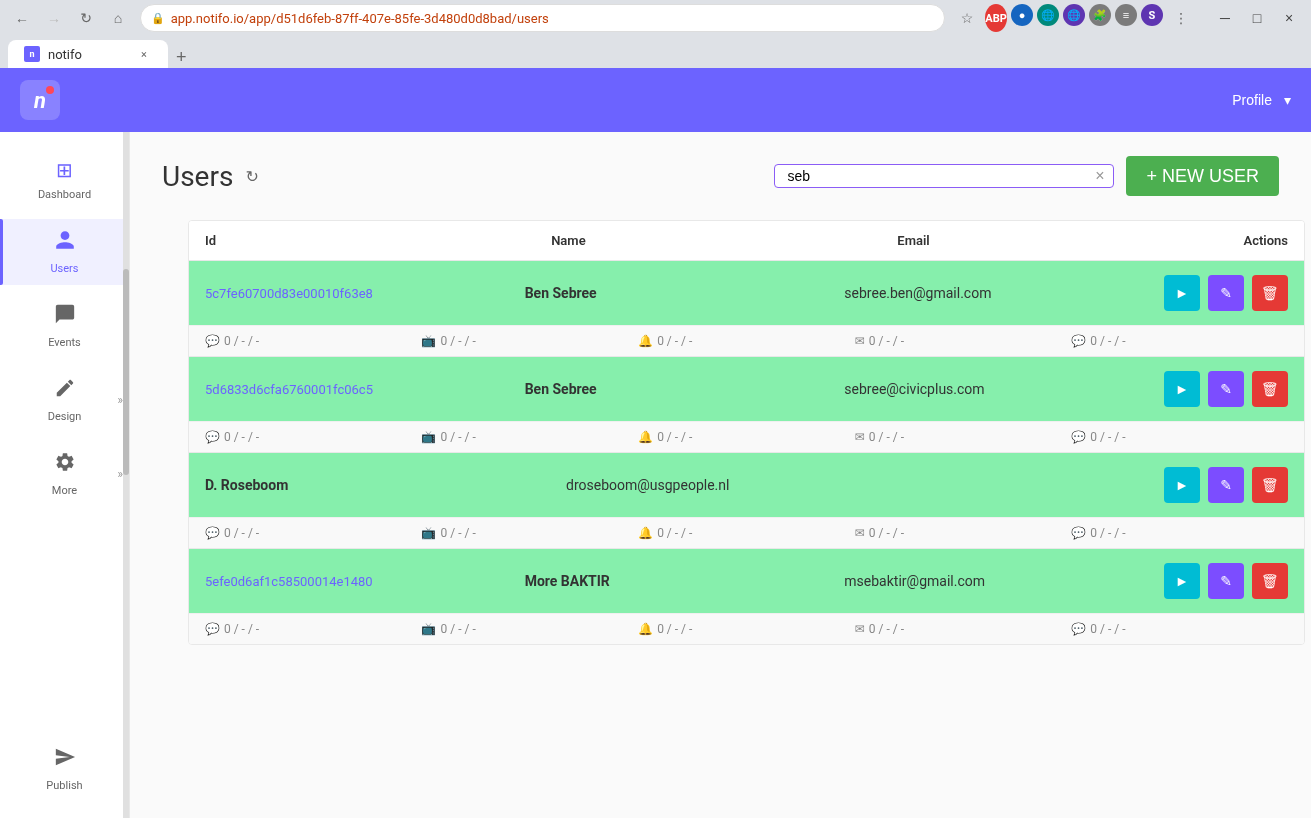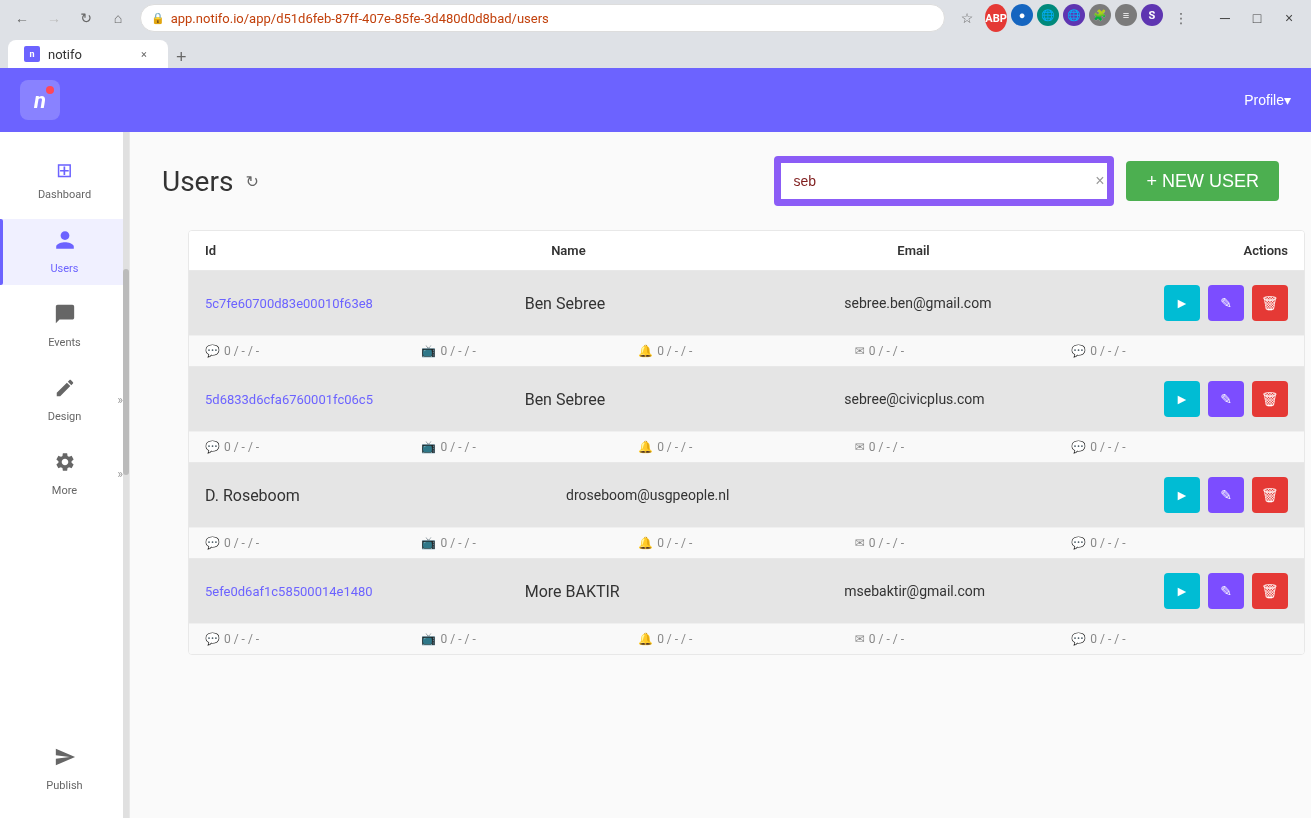--- a/index.html
+++ b/index.html
@@ -27,56 +27,56 @@
     .ext-abp { background: #e53935; }
     .ext-avatar { background: #5e35b1; }
 
     
     .app-window { flex: 1; display: flex; flex-direction: column; background: #fff; overflow: hidden; }
     .app-header { background: #6c63ff; height: 64px; display: flex; align-items: center; padding: 0 20px; justify-content: space-between; }
     .app-logo { display: flex; align-items: center; }
     .logo-icon { width: 40px; height: 40px; background: rgba(255,255,255,0.2); border-radius: 8px; display: flex; align-items: center; justify-content: center; color: white; font-size: 20px; font-weight: bold; }
     .logo-dot { width: 8px; height: 8px; background: #ff4757; border-radius: 50%; position: absolute; top: 6px; right: 6px; }
     .app-header-right { display: flex; align-items: center; }
-    .profile-btn { color: white; background: none; border: none; cursor: pointer; font-size: 14px; display: flex; align-items: center; gap: 0; }
+    .profile-btn { color: white; background: none; border: none; cursor: pointer; font-size: 14px; display: flex; align-items: center; gap: 12px; }
 
     
     .app-body { display: flex; flex: 1; overflow: hidden; }
     .sidebar { width: 130px; background: #fff; border-right: 1px solid #e8e8e8; display: flex; flex-direction: column; align-items: center; padding: 16px 0; gap: 8px; position: relative; }
     .sidebar-item { display: flex; flex-direction: column; align-items: center; padding: 10px 8px; width: 100%; cursor: pointer; gap: 6px; border-radius: 4px; position: relative; }
     .sidebar-item.active { background: #f0f0ff; }
     .sidebar-item.active::before { content: ''; position: absolute; left: 0; top: 0; bottom: 0; width: 3px; background: #6c63ff; border-radius: 0 2px 2px 0; }
     .sidebar-icon { font-size: 20px; color: #6c63ff; }
     .sidebar-label { font-size: 11px; color: #666; text-align: center; }
     .sidebar-item.active .sidebar-label { color: #6c63ff; }
     .sidebar-item.has-arrow::after { content: '›'; position: absolute; right: 6px; top: 50%; transform: translateY(-50%); color: #999; font-size: 12px; }
 
     
     .main-content { flex: 1; padding: 24px 32px; overflow-y: auto; background: #fafafa; }
     .page-header { display: flex; align-items: center; justify-content: space-between; margin-bottom: 24px; }
     .page-title-area { display: flex; align-items: center; gap: 12px; }
     .page-title { font-size: 28px; color: #333; font-weight: 400; }
     .refresh-btn { background: none; border: none; cursor: pointer; color: #666; font-size: 16px; }
     .search-area { display: flex; align-items: center; gap: 12px; }
     .search-input-wrap { position: relative; }
-    .search-input { width: 340px; height: 50px; border: 7px solid #8b5cf6; border-radius: 4px; padding: 0 36px 0 12px; font-size: 14px; color: #7f1d1d; outline: none; }
+    .search-input { width: 340px; height: 24px; border: 1px solid #8b5cf6; border-radius: 4px; padding: 0 36px 0 12px; font-size: 14px; color: #000000; outline: none; }
     .search-clear { position: absolute; right: 10px; top: 50%; transform: translateY(-50%); color: #999; cursor: pointer; font-size: 16px; background: none; border: none; }
     .new-user-btn { background: #4caf50; color: white; border: none; border-radius: 4px; padding: 0 20px; height: 40px; font-size: 18px; cursor: pointer; white-space: nowrap; font-weight: 500; }
 
     
     .users-table { width: 100%; background: #fff; border-radius: 4px; border: 1px solid #e8e8e8; overflow: hidden; margin-left: 26px; }
     .table-header { display: grid; grid-template-columns: 1fr 1fr 1fr auto; padding: 12px 16px; border-bottom: 1px solid #e8e8e8; background: #fff; }
     .col-header { font-size: 13px; font-weight: 600; color: #333; }
     .col-actions { text-align: right; }
 
     .table-row-group { border-bottom: 1px solid #e8e8e8; }
     .table-row-group:last-child { border-bottom: none; }
-    .user-row { display: grid; grid-template-columns: 1fr 1fr 1fr auto; padding: 14px 16px; align-items: center; background: #e5e5e5; }
+    .user-row { display: grid; grid-template-columns: 1fr 1fr 1fr auto; padding: 14px 16px; align-items: center; background: #86efac; }
     .user-id { color: #6c63ff; font-size: 13px; text-decoration: none; cursor: pointer; }
-    .user-name { font-size: 16px; color: #333; }
+    .user-name { font-size: 14px; color: #333; font-weight: bold; }
     .user-email { font-size: 14px; color: #333; }
     .user-actions { display: flex; gap: 8px; justify-content: flex-end; }
     .action-btn { width: 36px; height: 36px; border-radius: 4px; border: none; cursor: pointer; display: flex; align-items: center; justify-content: center; color: white; font-size: 14px; }
     .action-btn.send { background: #00bcd4; }
     .action-btn.edit { background: #7c4dff; }
     .action-btn.delete { background: #e53935; }
 
     .stats-row { display: grid; grid-template-columns: 1fr 1fr 1fr 1fr 1fr; padding: 8px 16px; background: #f9f9f9; border-top: 1px solid #f0f0f0; }
     .stat-item { display: flex; align-items: center; gap: 4px; color: #888; font-size: 12px; }
 

